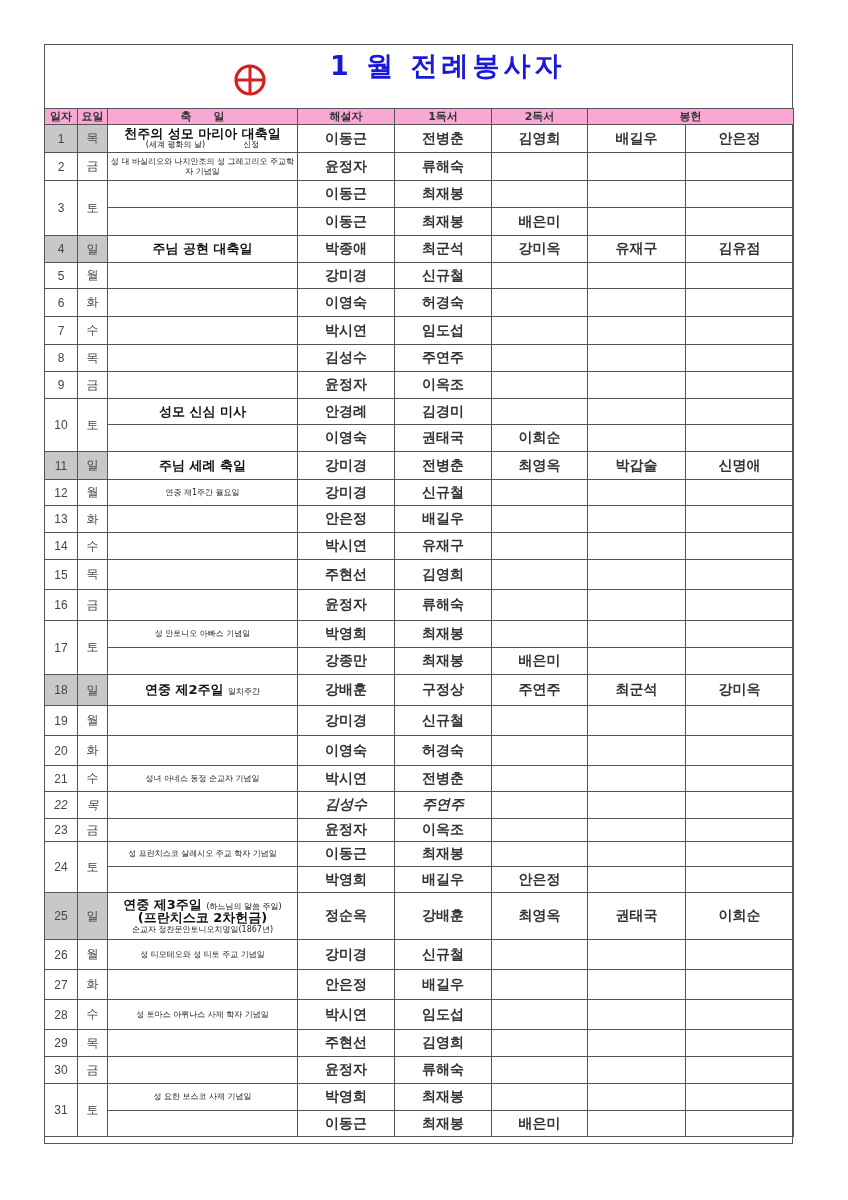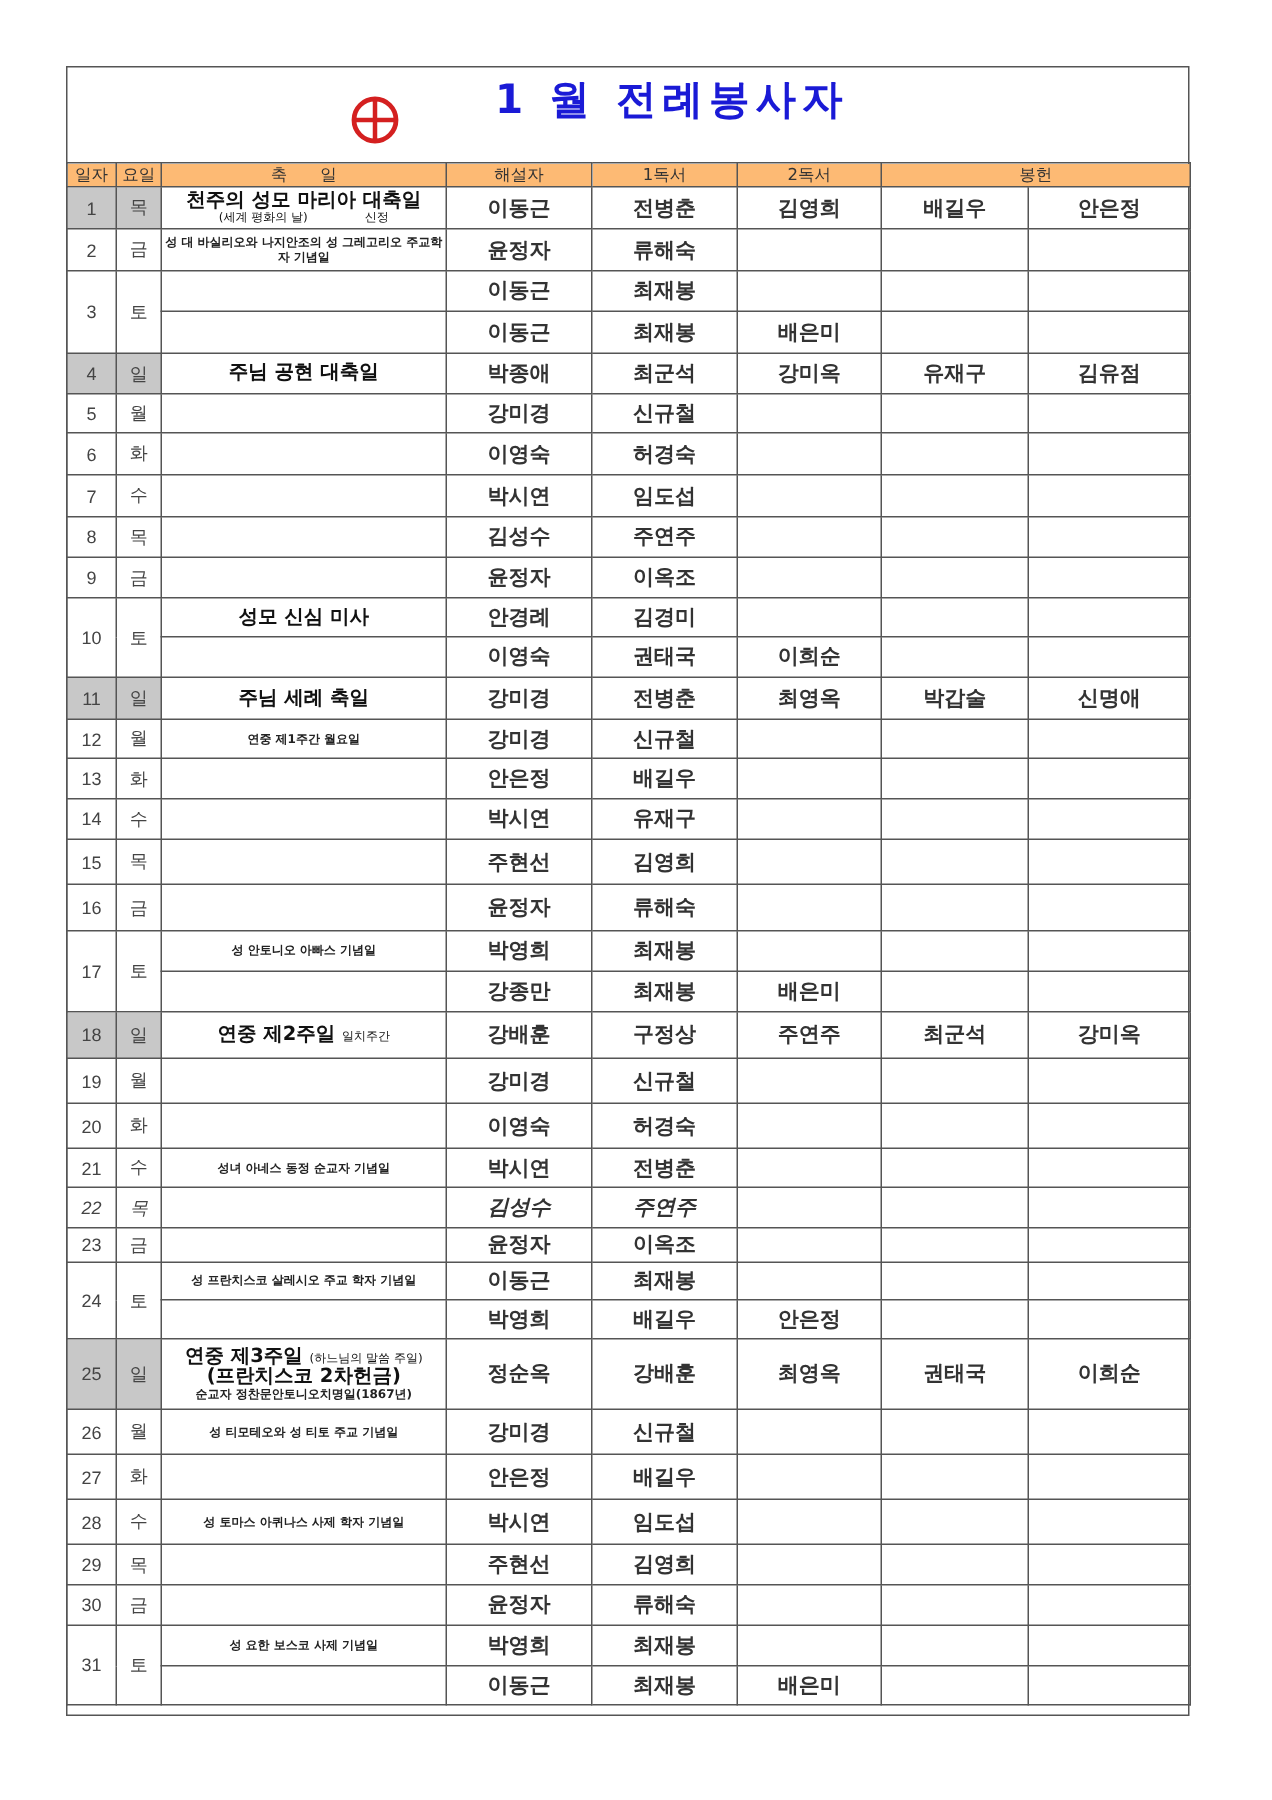--- a/index.html
+++ b/index.html
@@ -3,27 +3,27 @@
 <meta charset="utf-8">
 <style>
   html, body { margin:0; padding:0; background:#ffffff; }
   body { width:848px; height:1200px; position:relative; overflow:hidden; font-family:"DejaVu Sans", sans-serif; color:#222; }
   .sheet { position:absolute; left:44px; top:44px; width:749px; height:1100px; border:1px solid #555; box-sizing:border-box; }
   .title-area { position:absolute; left:44px; top:44px; width:749px; height:64px; }
   .logo { position:absolute; left:232px; top:62px; width:36px; height:36px; }
   .title { position:absolute; left:330px; top:48px; font-size:27px; font-weight:bold; color:#1a1ad6; letter-spacing:4px; font-family:"DejaVu Sans", sans-serif; white-space:nowrap; }
   table.sched { position:absolute; left:44px; top:108px; border-collapse:collapse; table-layout:fixed; width:749px; }
   table.sched td, table.sched th { border:1px solid #555; padding:0; text-align:center; vertical-align:middle; overflow:hidden; white-space:nowrap; }
-  table.sched th { background:#fdba74; font-size:11px; font-weight:normal; height:15px; color:#333; }
+  table.sched th { background:#f9a8d4; font-size:11px; font-weight:bold; height:15px; color:#333; }
   td.day { font-size:12px; color:#444; font-family:"Liberation Sans", sans-serif; }
   td.dow { font-size:12px; color:#444; }
   td.sun { background:#c8c8c8; }
   td.feast { text-align:left; padding-left:3px; font-size:13px; font-weight:bold; color:#111; line-height:1.05; }
   td.feast .small { font-size:8px; font-weight:normal; }
-  td.feast .note { font-size:8px; font-weight:bold; color:#222; display:block; white-space:normal; line-height:1.15; }
+  td.feast .note { font-size:8px; font-weight:normal; color:#222; display:block; white-space:normal; line-height:1.15; }
   td.feast .sub { font-size:8px; font-weight:normal; display:block; }
   td.feast .sub .right { margin-left:38px; }
   td.name { font-size:14px; font-weight:bold; color:#333; }
 </style>
 </head>
 <body>
 
 <div class="sheet"></div>
 
 <div class="title-area"></div>

